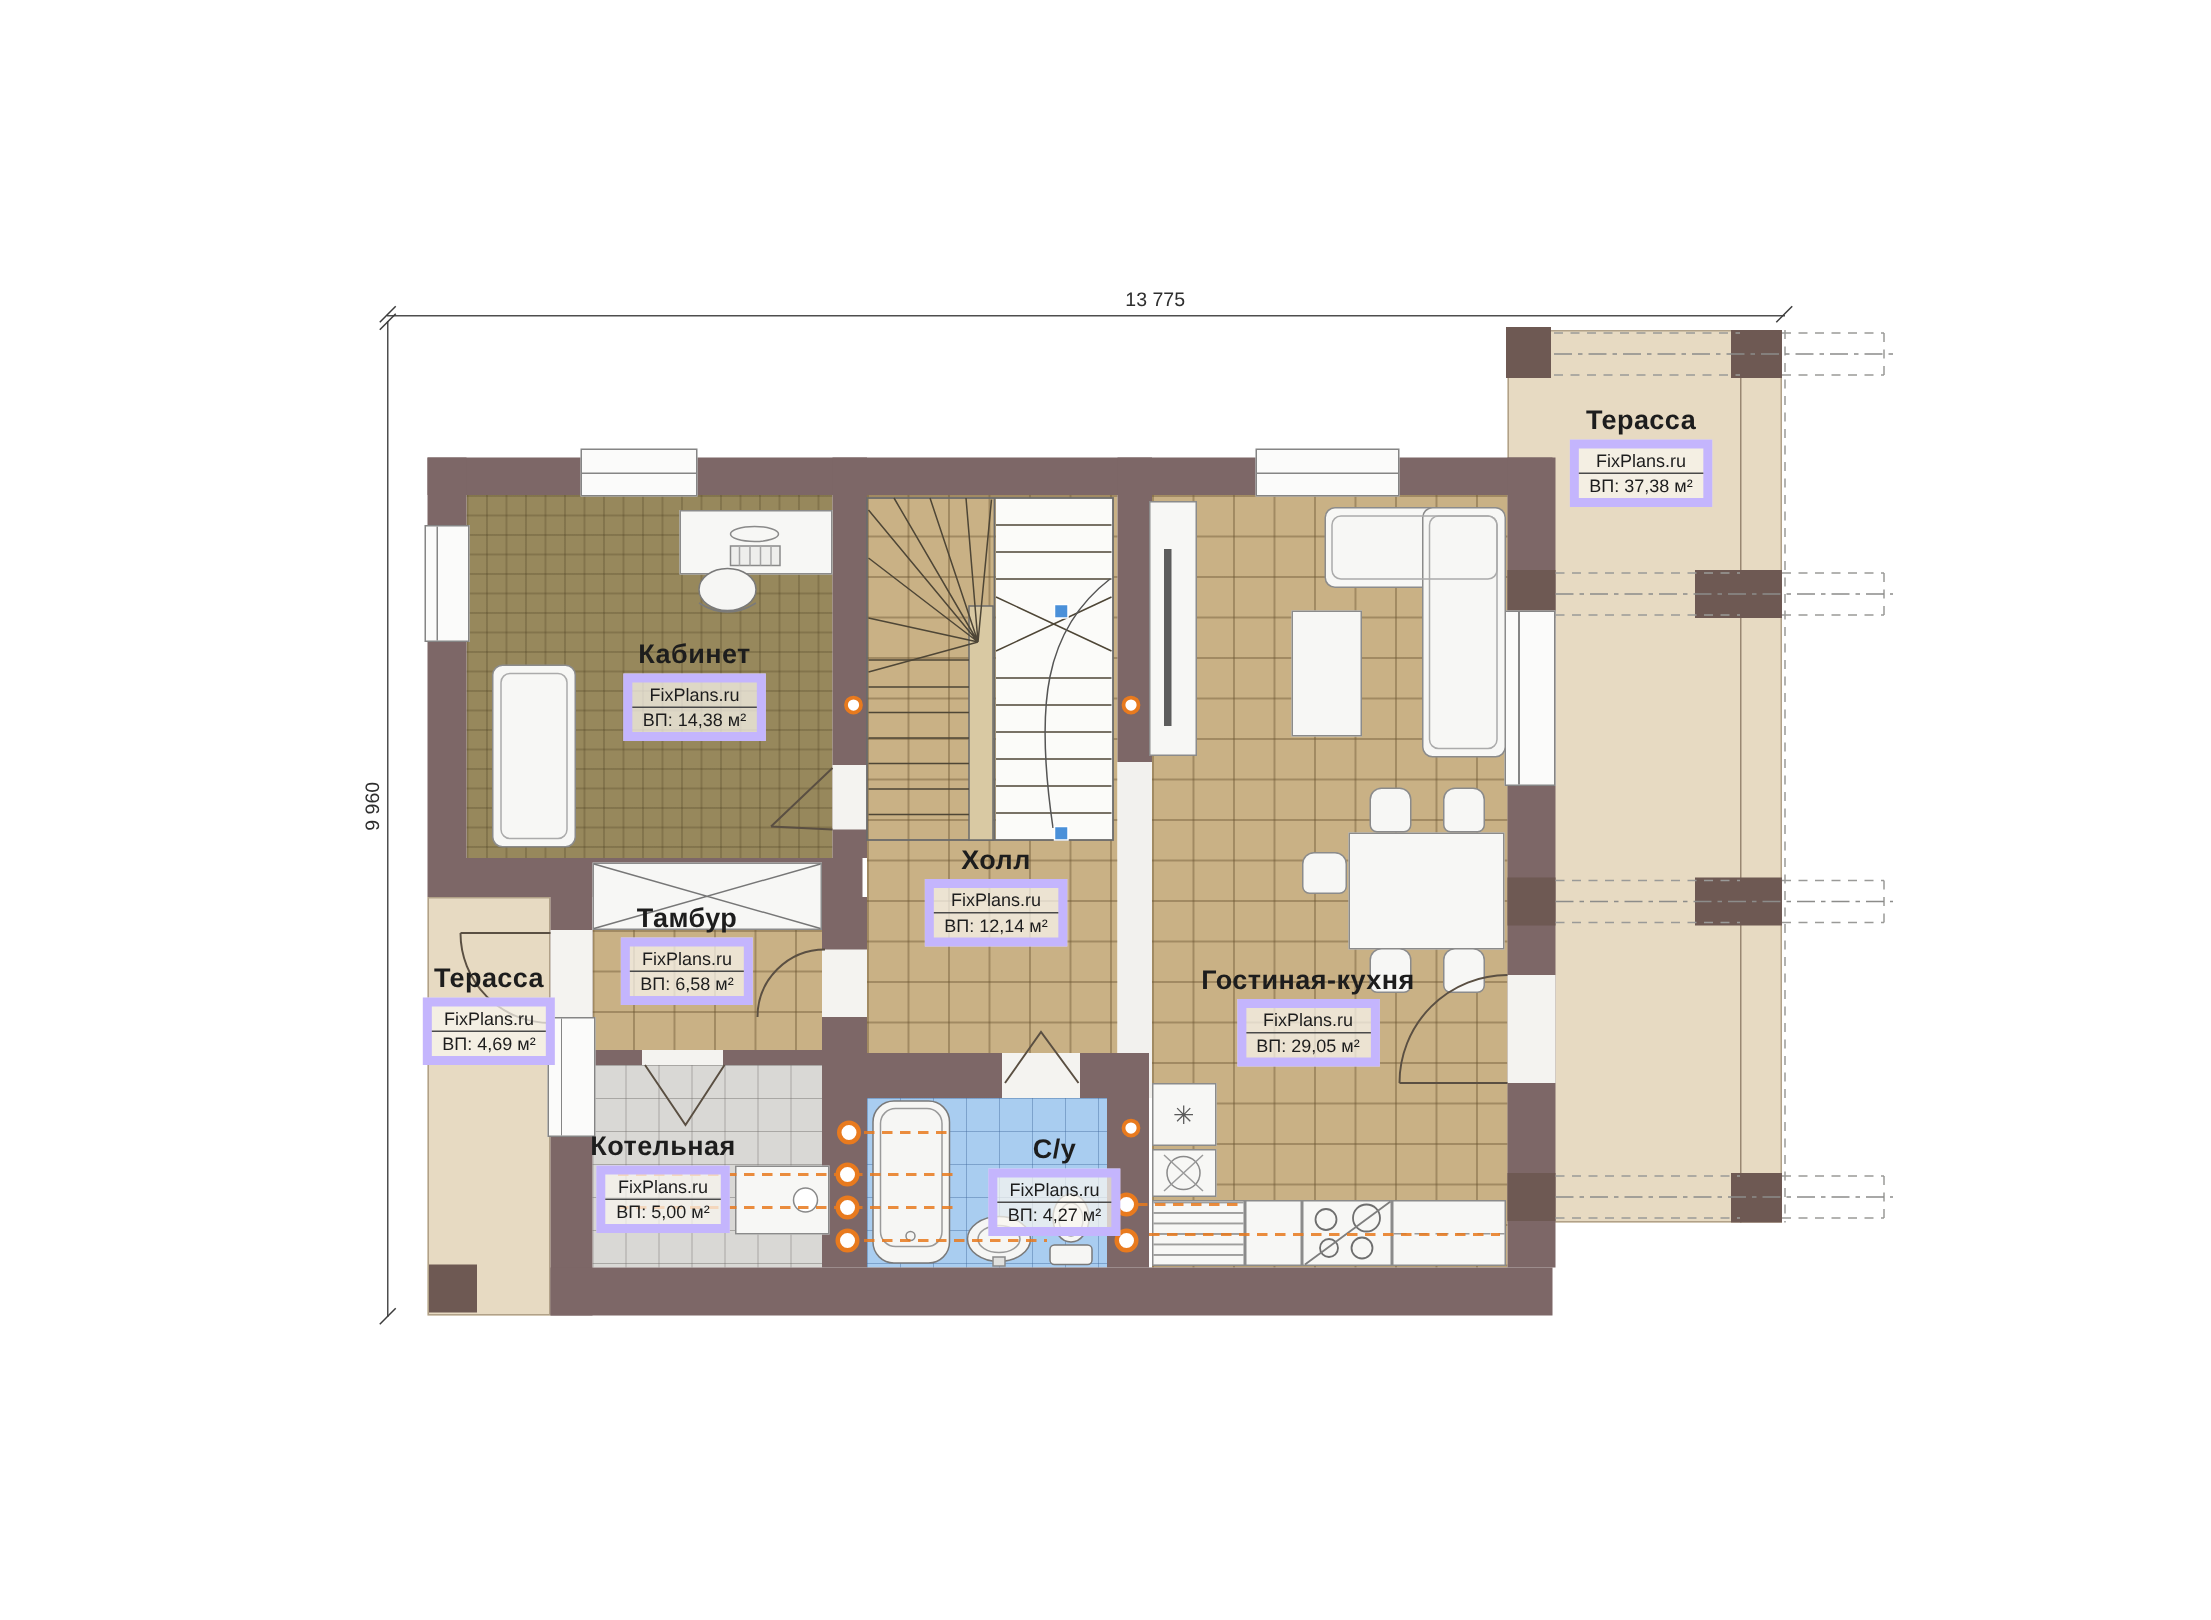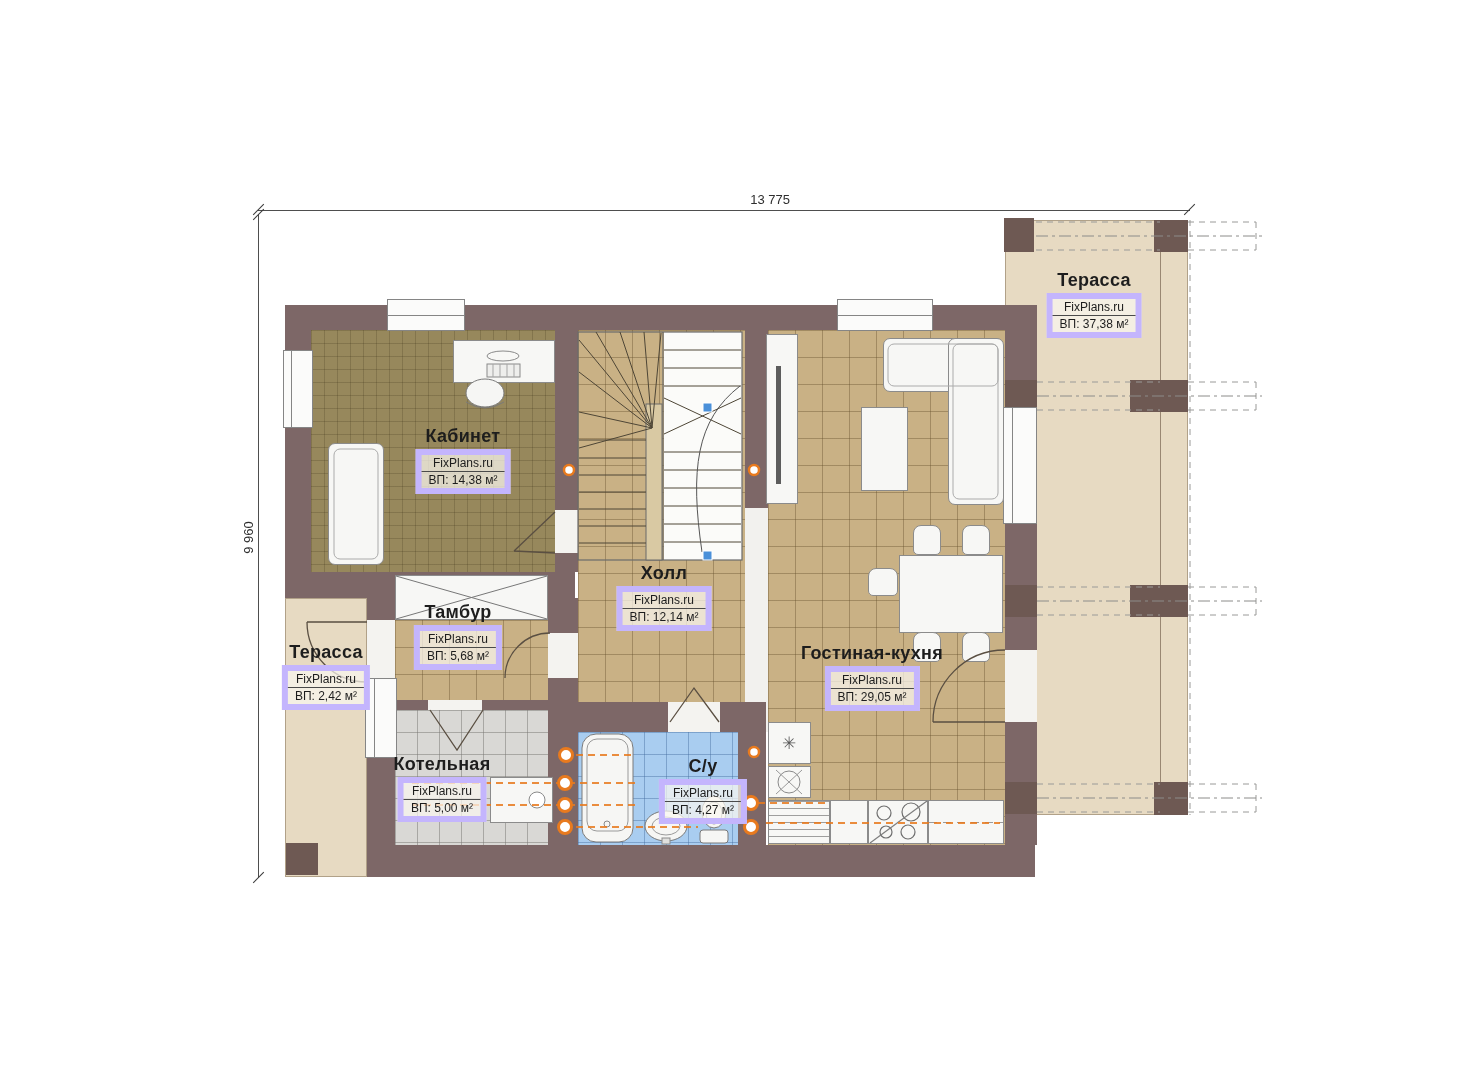--- a/index.html
+++ b/index.html
@@ -131,25 +131,25 @@
   <div class="roomlbl" style="left:463px;top:426px;">
     <div class="nm">Кабинет</div>
     <div class="lblbox"><div class="row">FixPlans.ru</div><div class="row">ВП: 14,38 м²</div></div>
   </div>
   <div class="roomlbl" style="left:664px;top:563px;">
     <div class="nm">Холл</div>
     <div class="lblbox"><div class="row">FixPlans.ru</div><div class="row">ВП: 12,14 м²</div></div>
   </div>
   <div class="roomlbl" style="left:458px;top:602px;">
     <div class="nm">Тамбур</div>
-    <div class="lblbox"><div class="row">FixPlans.ru</div><div class="row">ВП: 5,68 м²</div></div>
+    <div class="lblbox"><div class="row">FixPlans.ru</div><div class="row">ВП: 6,58 м²</div></div>
   </div>
   <div class="roomlbl" style="left:326px;top:642px;">
     <div class="nm">Терасса</div>
-    <div class="lblbox"><div class="row">FixPlans.ru</div><div class="row">ВП: 2,42 м²</div></div>
+    <div class="lblbox"><div class="row">FixPlans.ru</div><div class="row">ВП: 4,69 м²</div></div>
   </div>
   <div class="roomlbl" style="left:442px;top:754px;">
     <div class="nm">Котельная</div>
     <div class="lblbox"><div class="row">FixPlans.ru</div><div class="row">ВП: 5,00 м²</div></div>
   </div>
   <div class="roomlbl" style="left:689px;top:756px;padding-left:28px;">
     <div class="nm">С/у</div>
     <div class="lblbox"><div class="row">FixPlans.ru</div><div class="row">ВП: 4,27 м²</div></div>
   </div>
   <div class="roomlbl" style="left:872px;top:643px;">

